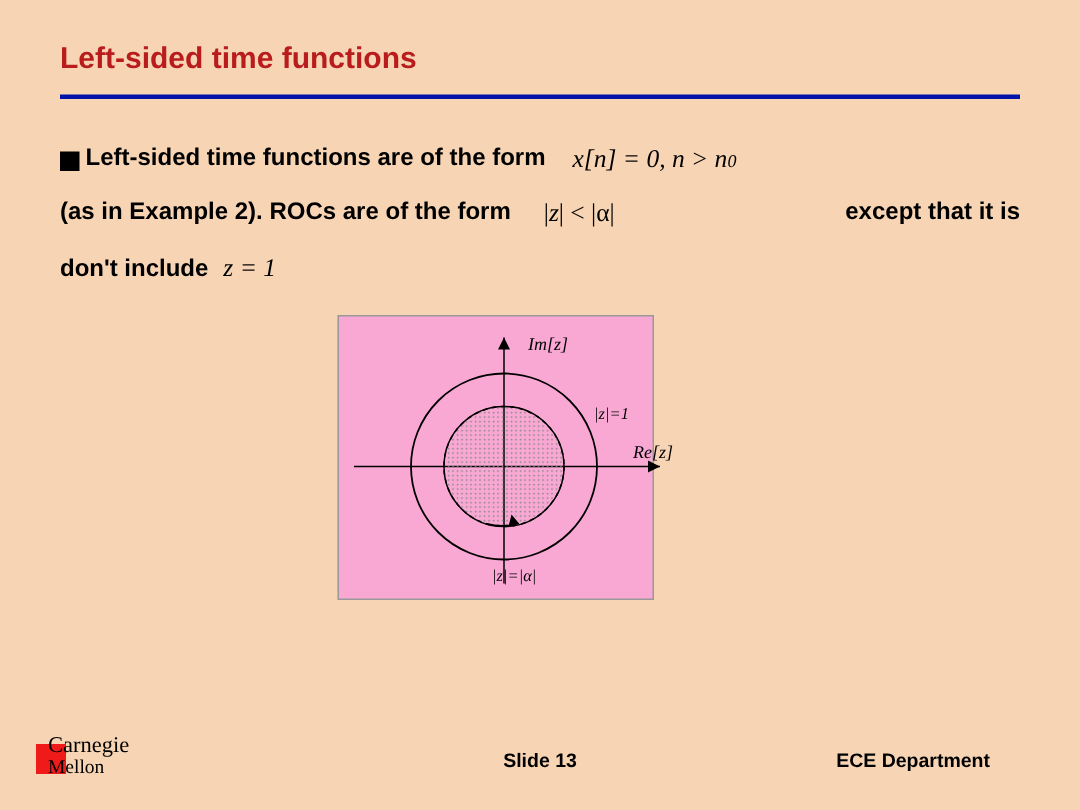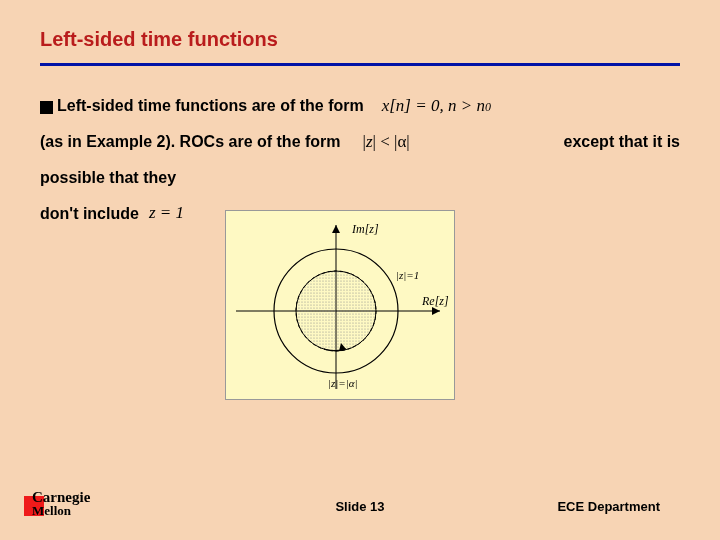--- a/index.html
+++ b/index.html
@@ -64,43 +64,43 @@
     font-style: italic;
     font-size: 17px;
     white-space: nowrap;
   }
   .math .up { font-style: normal; }
   .math .sub { font-size: 12px; }
   .diagram-wrap {
     position: absolute;
     left: 225px;
     top: 210px;
-    width: 230px;
+    width: 211px;
     height: 190px;
-    background: #fef9c3;
+    background: #f9a8d4;
     border: 1px solid #999;
   }
   .footer {
     position: absolute;
     left: 0;
     bottom: 18px;
     width: 100%;
     display: flex;
     align-items: center;
     font-size: 13px;
     font-weight: bold;
     color: #000;
   }
   .logo {
     position: relative;
     margin-left: 24px;
     width: 90px;
     height: 32px;
     font-family: "Times New Roman", serif;
-    font-weight: bold;
+    font-weight: normal;
   }
   .logo .red {
     position: absolute;
     left: 0;
     top: 6px;
     width: 20px;
     height: 20px;
     background: #ef1a1a;
   }
   .logo .t1 {
@@ -148,23 +148,20 @@
   <div class="line2">
     <span style="display:flex;align-items:center;gap:22px">
       <span>(as in Example 2).  ROCs are of the form</span>
       <span class="math">
         <span class="up">|</span><span>z</span><span class="up">| &lt; |α|</span>
       </span>
     </span>
     <span>except that it is</span>
   </div>
 
-  <div class="line3">
-    <span>possible that they</span>
-  </div>
 
   <div class="line4">
     <span>don't include</span>
     <span class="math">z = 1</span>
   </div>
 
 </div>
 
 <div class="diagram-wrap">
   <svg width="228" height="188" viewBox="0 0 228 188">

